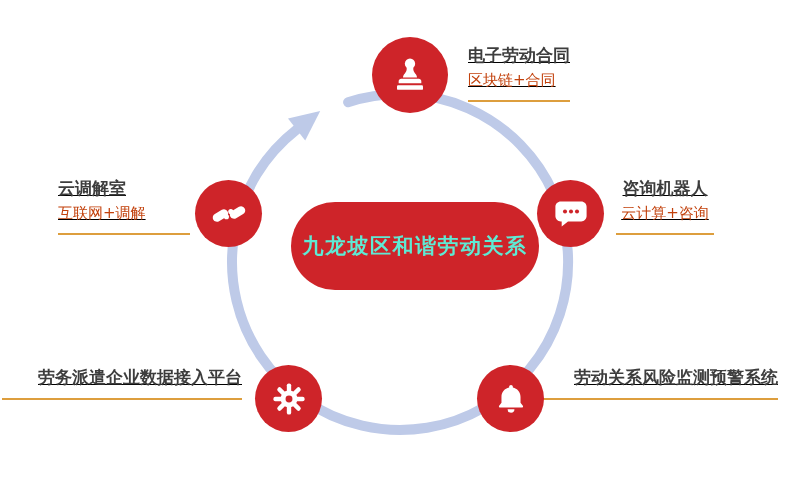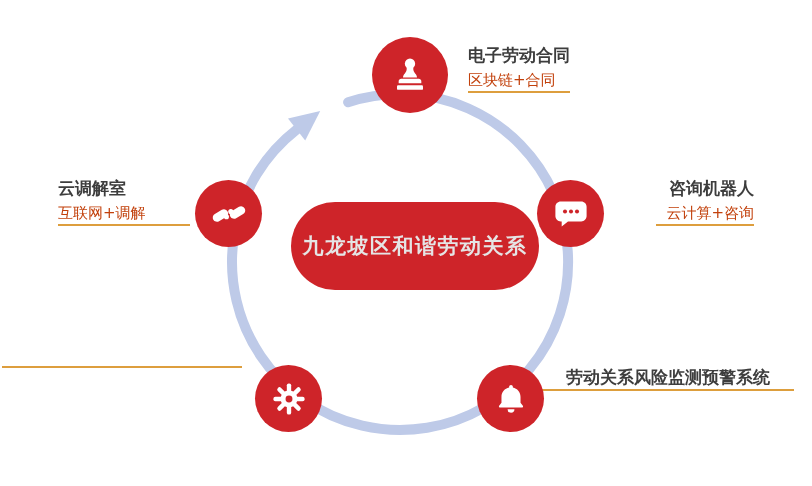--- a/index.html
+++ b/index.html
@@ -21,34 +21,34 @@
   .c-right        { left:537px; top:180px; width:67px; height:67px; }
   .c-bottom-right { left:477px; top:365px; width:67px; height:67px; }
   .c-bottom-left  { left:255px; top:365px; width:67px; height:67px; }
   .c-left         { left:195px; top:180px; width:67px; height:67px; }
   .node-circle svg { display:block; }
 
   .center-pill {
     position:absolute; left:291px; top:202px; width:248px; height:88px;
     background:#ce2429; border-radius:44px; z-index:3;
     display:flex; flex-direction:column; align-items:center; justify-content:center;
-    color:#e5e5e5; font-weight:bold; font-size:21px; letter-spacing:1.5px;
+    color:#5eead4; font-weight:bold; font-size:21px; letter-spacing:1.5px;
     line-height:1.45; text-align:center;
   }
 
   .label {
     position:absolute; z-index:2;
-    border-bottom:2px solid #dd9e3d; padding-bottom:0;
+    border-bottom:2px solid #dd9e3d; padding-bottom:9px;text-decoration:underline;
   }
   .label .title    { font-size:17px; font-weight:bold; color:#3d3d3d; line-height:1.35; white-space:nowrap; }
   .label .subtitle { font-size:15px; color:#c2410c; line-height:1.4; margin-top:3px; white-space:nowrap; }
 
   .l-top          { left:468px; top:44px;  min-width:98px; text-align:left;  }
-  .l-right        { left:656px; top:177px; min-width:98px; text-align:right;  }
-  .l-bottom-right { left:542px; top:366px; width:252px;    text-align:center;  }
+  .l-right        { left:616px; top:177px; min-width:98px; text-align:center;  }
+  .l-bottom-right { left:526px; top:366px; width:252px;    text-align:right;  }
   .l-bottom-left  { left:2px;   top:366px; width:240px;    text-align:right; }
   .l-left         { left:58px;  top:177px; width:132px;    text-align:left;}
 </style>
 </head>
 <body>
 
 <div class="stage">
 
   <svg class="arc-svg" width="812" height="486" viewBox="0 0 812 486" aria-hidden="true">
     <path d="M 348.1 102.2 A 168 168 0 0 1 484 407.5 A 168 168 0 0 1 296.6 129.6" fill="none" stroke="#becae8" stroke-width="10" stroke-linecap="round"></path>
@@ -109,20 +109,21 @@
           <rect x="10.55" y="1.6" width="2.9" height="20.8" rx="1.3" transform="rotate(45 12 12)"></rect>
           <rect x="10.55" y="1.6" width="2.9" height="20.8" rx="1.3" transform="rotate(90 12 12)"></rect>
           <rect x="10.55" y="1.6" width="2.9" height="20.8" rx="1.3" transform="rotate(135 12 12)"></rect>
           <circle cx="12" cy="12" r="5.6"></circle>
         </g>
         <circle cx="12" cy="12" r="2.3" fill="#ce2429"></circle>
       </svg>
     </span>
   </div>
   <div class="label l-bottom-left">
+    <div class="title">劳务派遣企业数据接入平台</div>
   </div>
 
   <div class="node-circle c-left">
     <span>
       <svg width="36" height="36" viewBox="0 0 24 24">
         <g fill="#ffffff">
           <rect x="0.8" y="10.2" width="11" height="5.6" rx="2.8" transform="rotate(-30 6.3 13)"></rect>
           <rect x="12.2" y="8.2" width="11" height="5.6" rx="2.8" transform="rotate(-30 17.7 11)"></rect>
           <circle cx="10.3" cy="13.8" r="1.7"></circle>
           <circle cx="13.2" cy="10.4" r="1.7"></circle>

